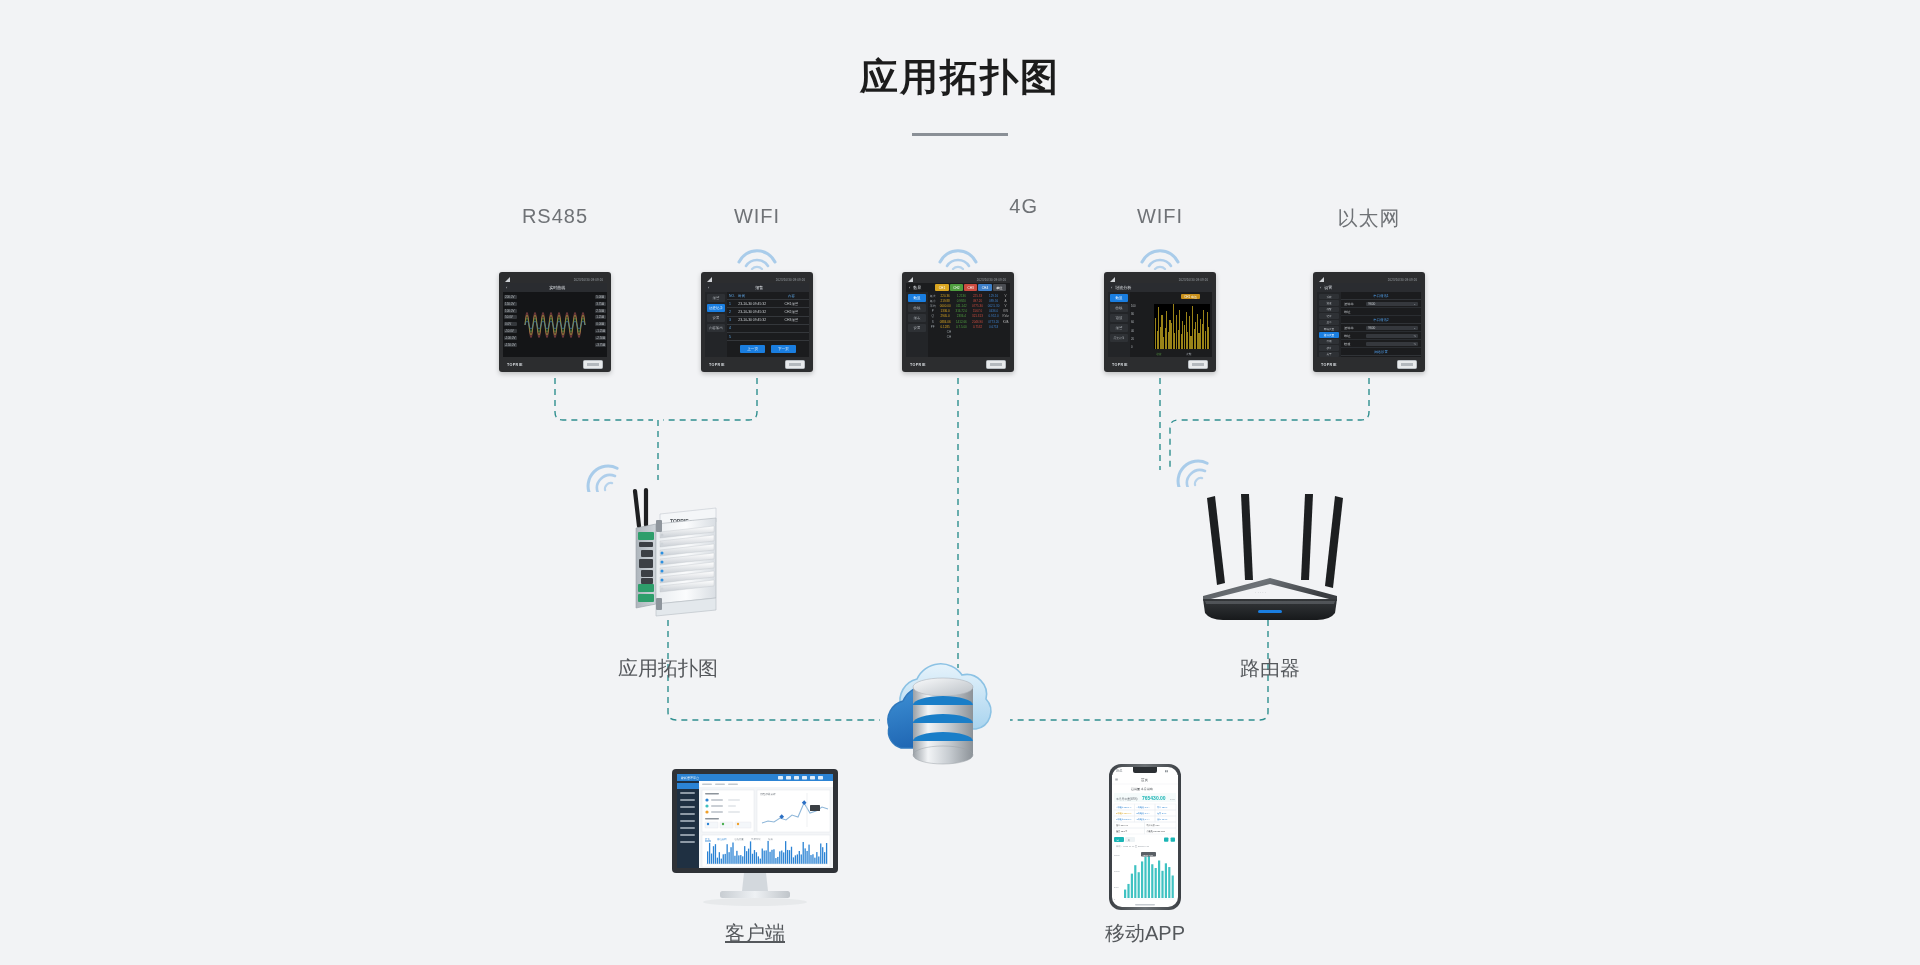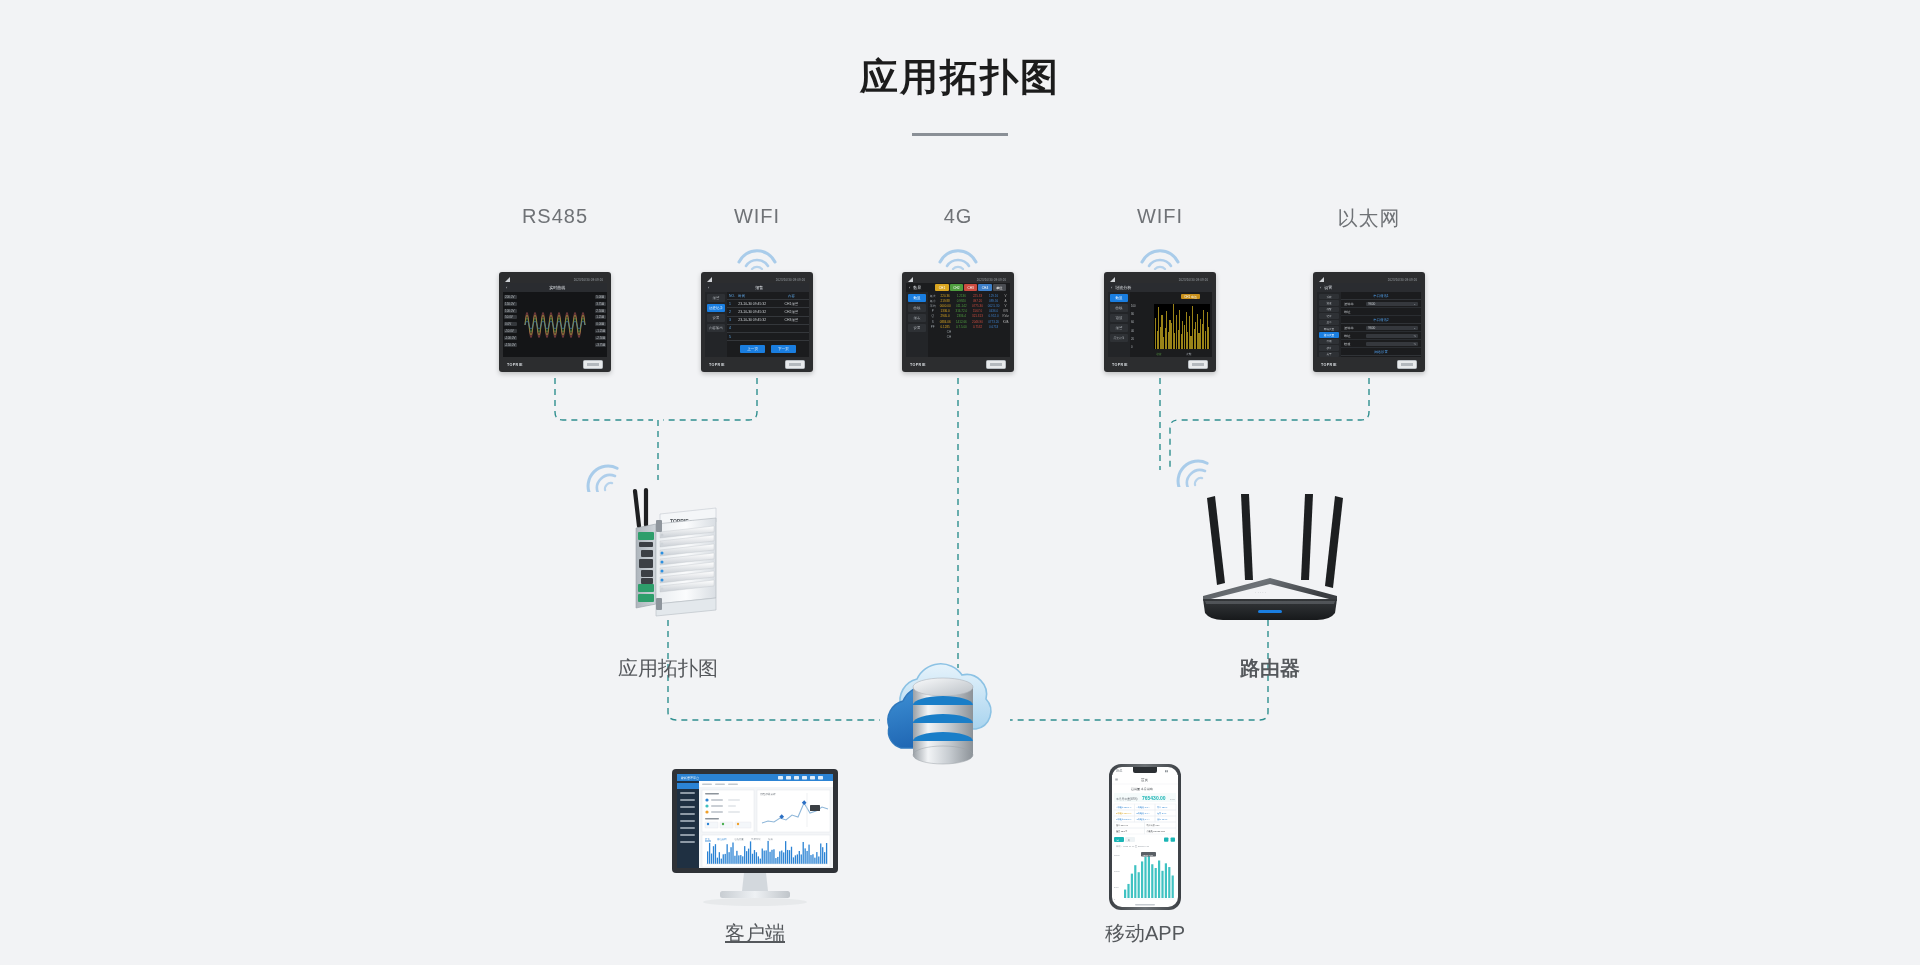--- a/index.html
+++ b/index.html
@@ -320,21 +320,21 @@
       </div>
     </div>
     <div class="dev-foot">
       <span class="dev-brand">TOPRIE</span>
       <span class="dev-port">
           <i></i>
         </span>
     </div>
   </div>
 
-  <div class="dev-label" style="left:878px; top:205px;">4G</div>
+  <div class="dev-label" style="left:878px; top:195px;text-align:right;">4G</div>
   <svg class="arcs" style="left:936px; top:240px;" viewBox="0 0 44 30">
     <g fill="none" stroke="#9cc4e8" stroke-linecap="round">
       <path d="M4,22 A20,20 0 0 1 40,22" stroke-width="3" opacity=".85"></path>
       <path d="M11,26 A13,13 0 0 1 33,26" stroke-width="2.6" opacity=".8"></path>
       <path d="M17,29 A7,7 0 0 1 27,29" stroke-width="2.2" opacity=".7"></path>
     </g>
   </svg>
 
   <div class="device" style="left:902px; top:272px;">
     <div class="dev-statusbar">
@@ -708,21 +708,21 @@
 
       <path d="M18,129 L152,129 L150,143 Q145,150 132,150 L38,150 Q25,150 20,143 Z" fill="url(#rtBody)"></path>
 
       <path d="M20,131 L150,131 L149,134 L21,134 Z" fill="#6b7075" opacity=".55"></path>
 
       <rect x="73" y="140" width="24" height="3" rx="1.5" fill="#1a7ee0"></rect>
 
       <text x="70" y="124" font-size="4" fill="#9aa0a6" font-family="Liberation Sans, sans-serif">· · · · ·</text>
     </svg>
   </div>
-  <div class="node-label" style="left:1140px; top:655px;font-weight:bold;">路由器</div>
+  <div class="node-label" style="left:1140px; top:655px;">路由器</div>
 
   <div class="cloud">
     <svg width="150" height="120" viewBox="0 0 150 120">
       <defs>
         <linearGradient id="cldTop" x1="0" y1="0" x2="0" y2="1">
           <stop offset="0" stop-color="#e6f3fb"></stop>
             <stop offset="1" stop-color="#a9d4ef"></stop>
         </linearGradient>
         <linearGradient id="cldBot" x1="0" y1="0" x2="0.3" y2="1">
           <stop offset="0" stop-color="#3f92d6"></stop>

